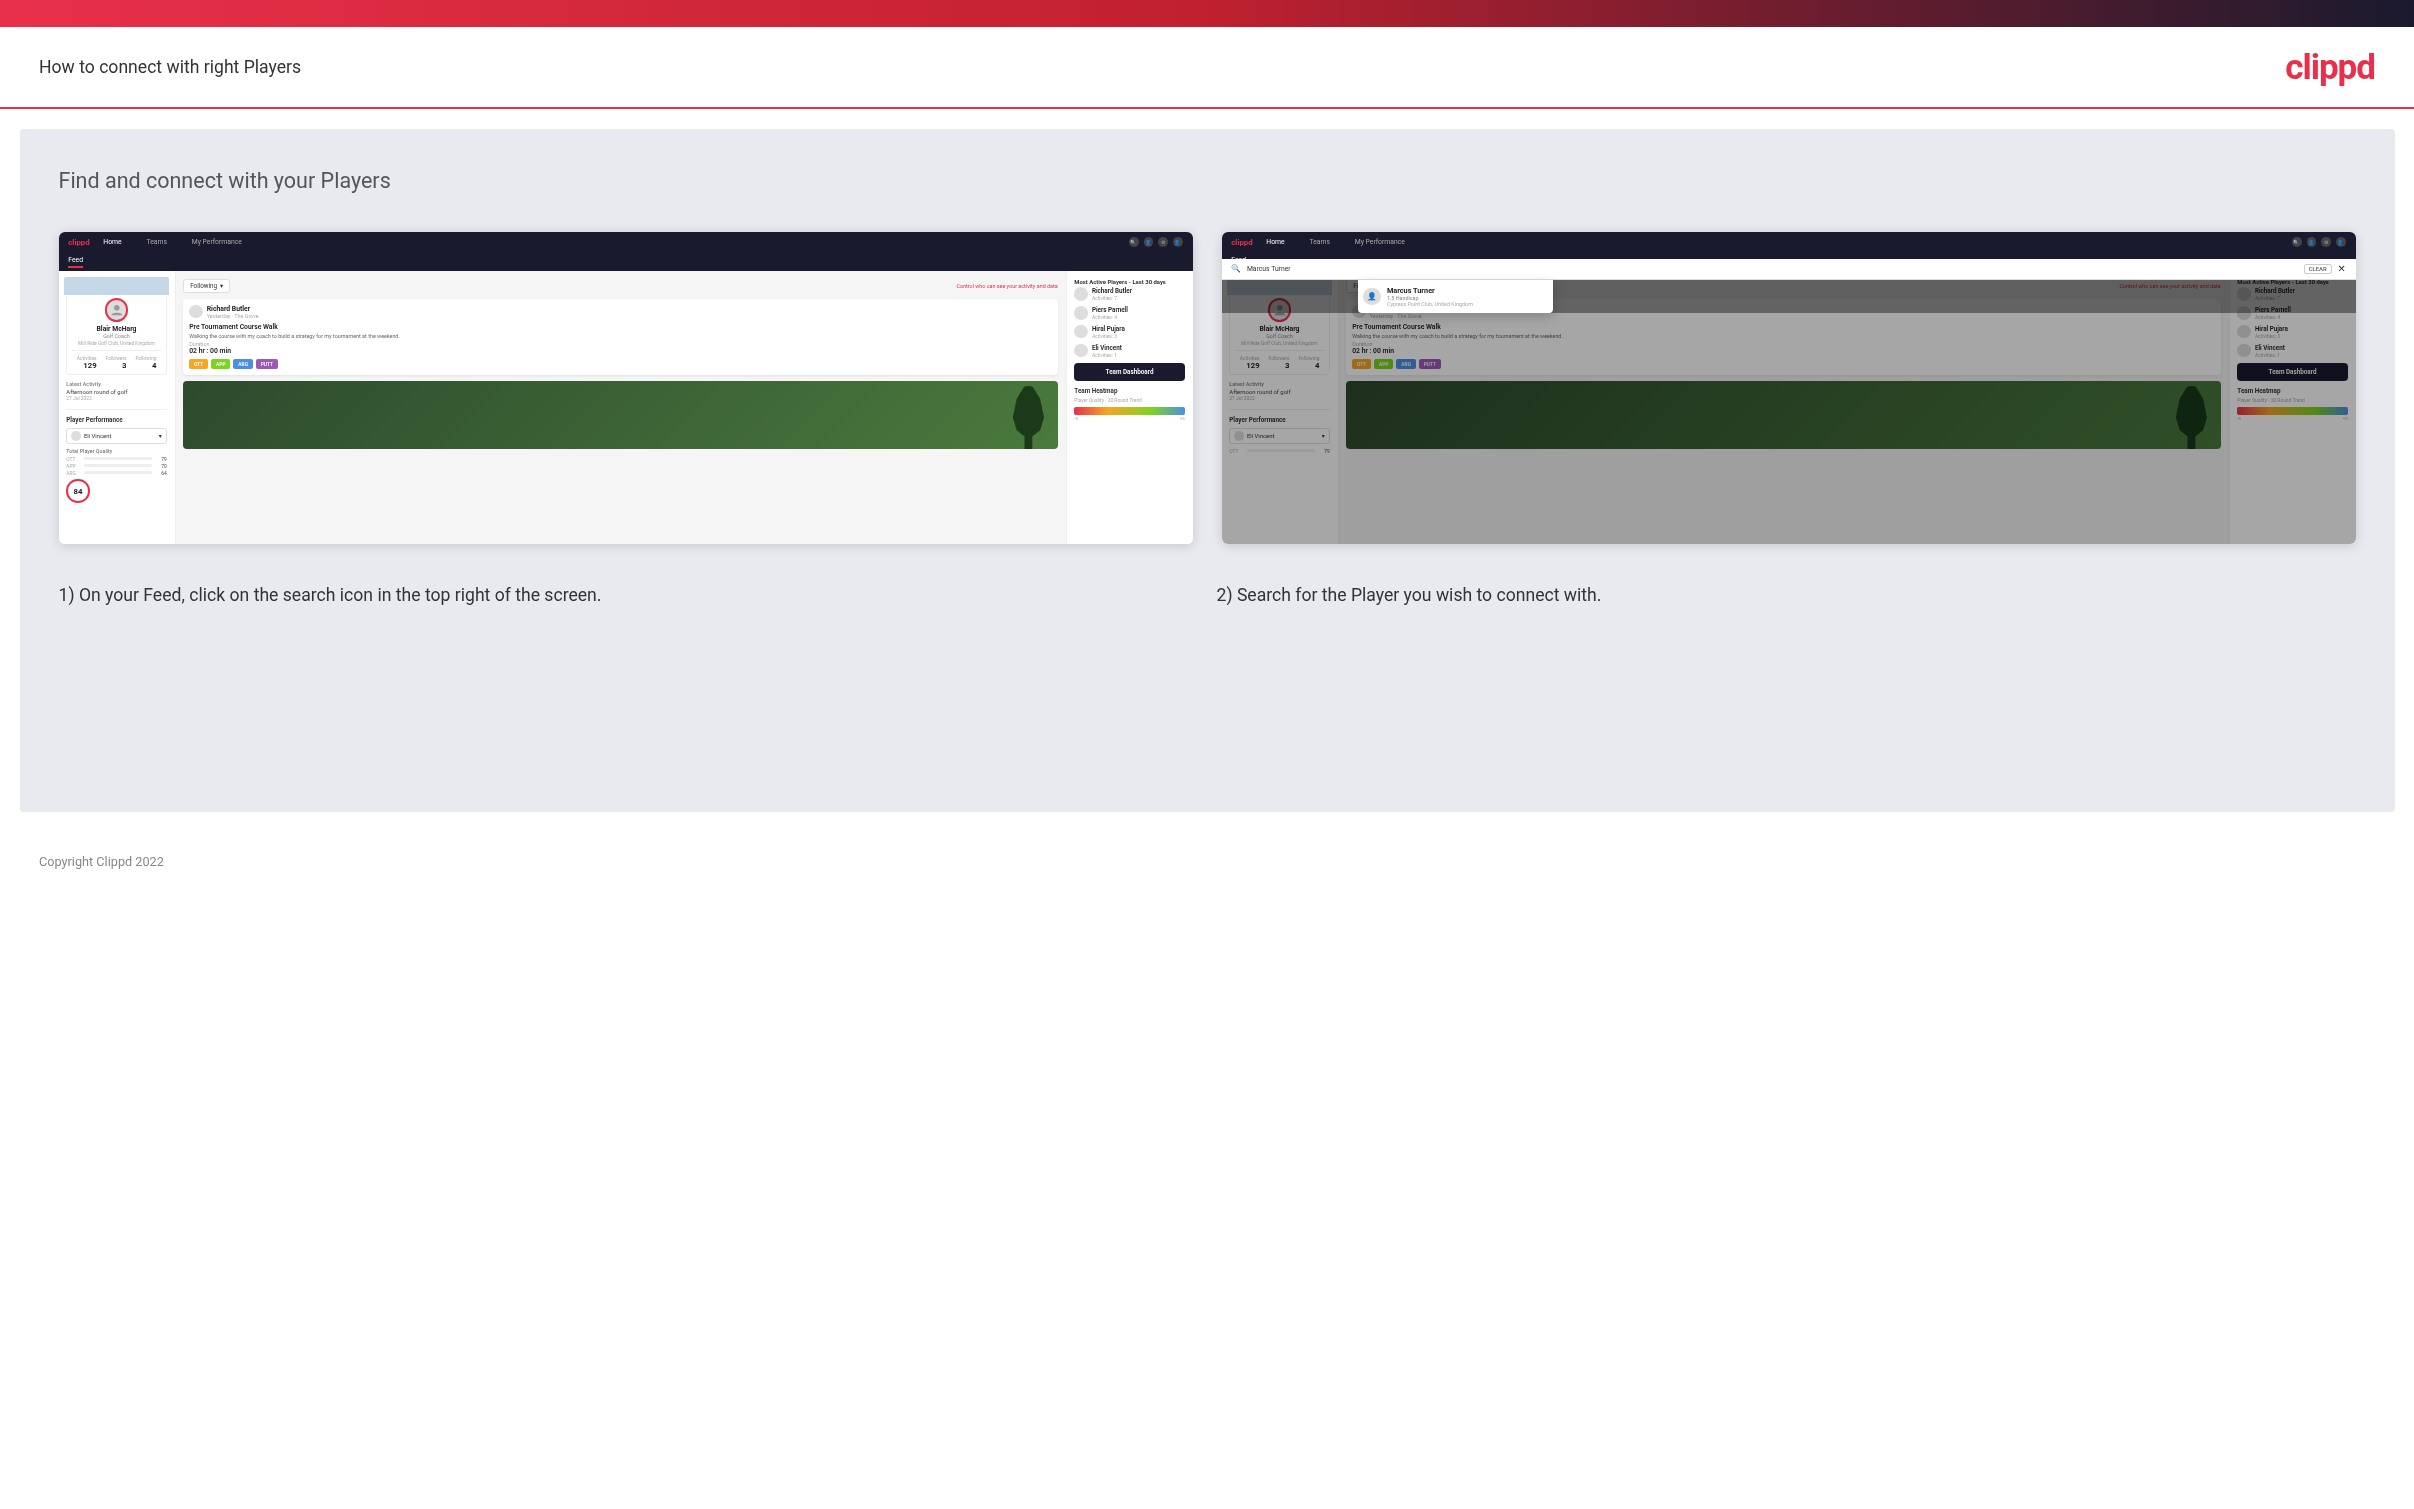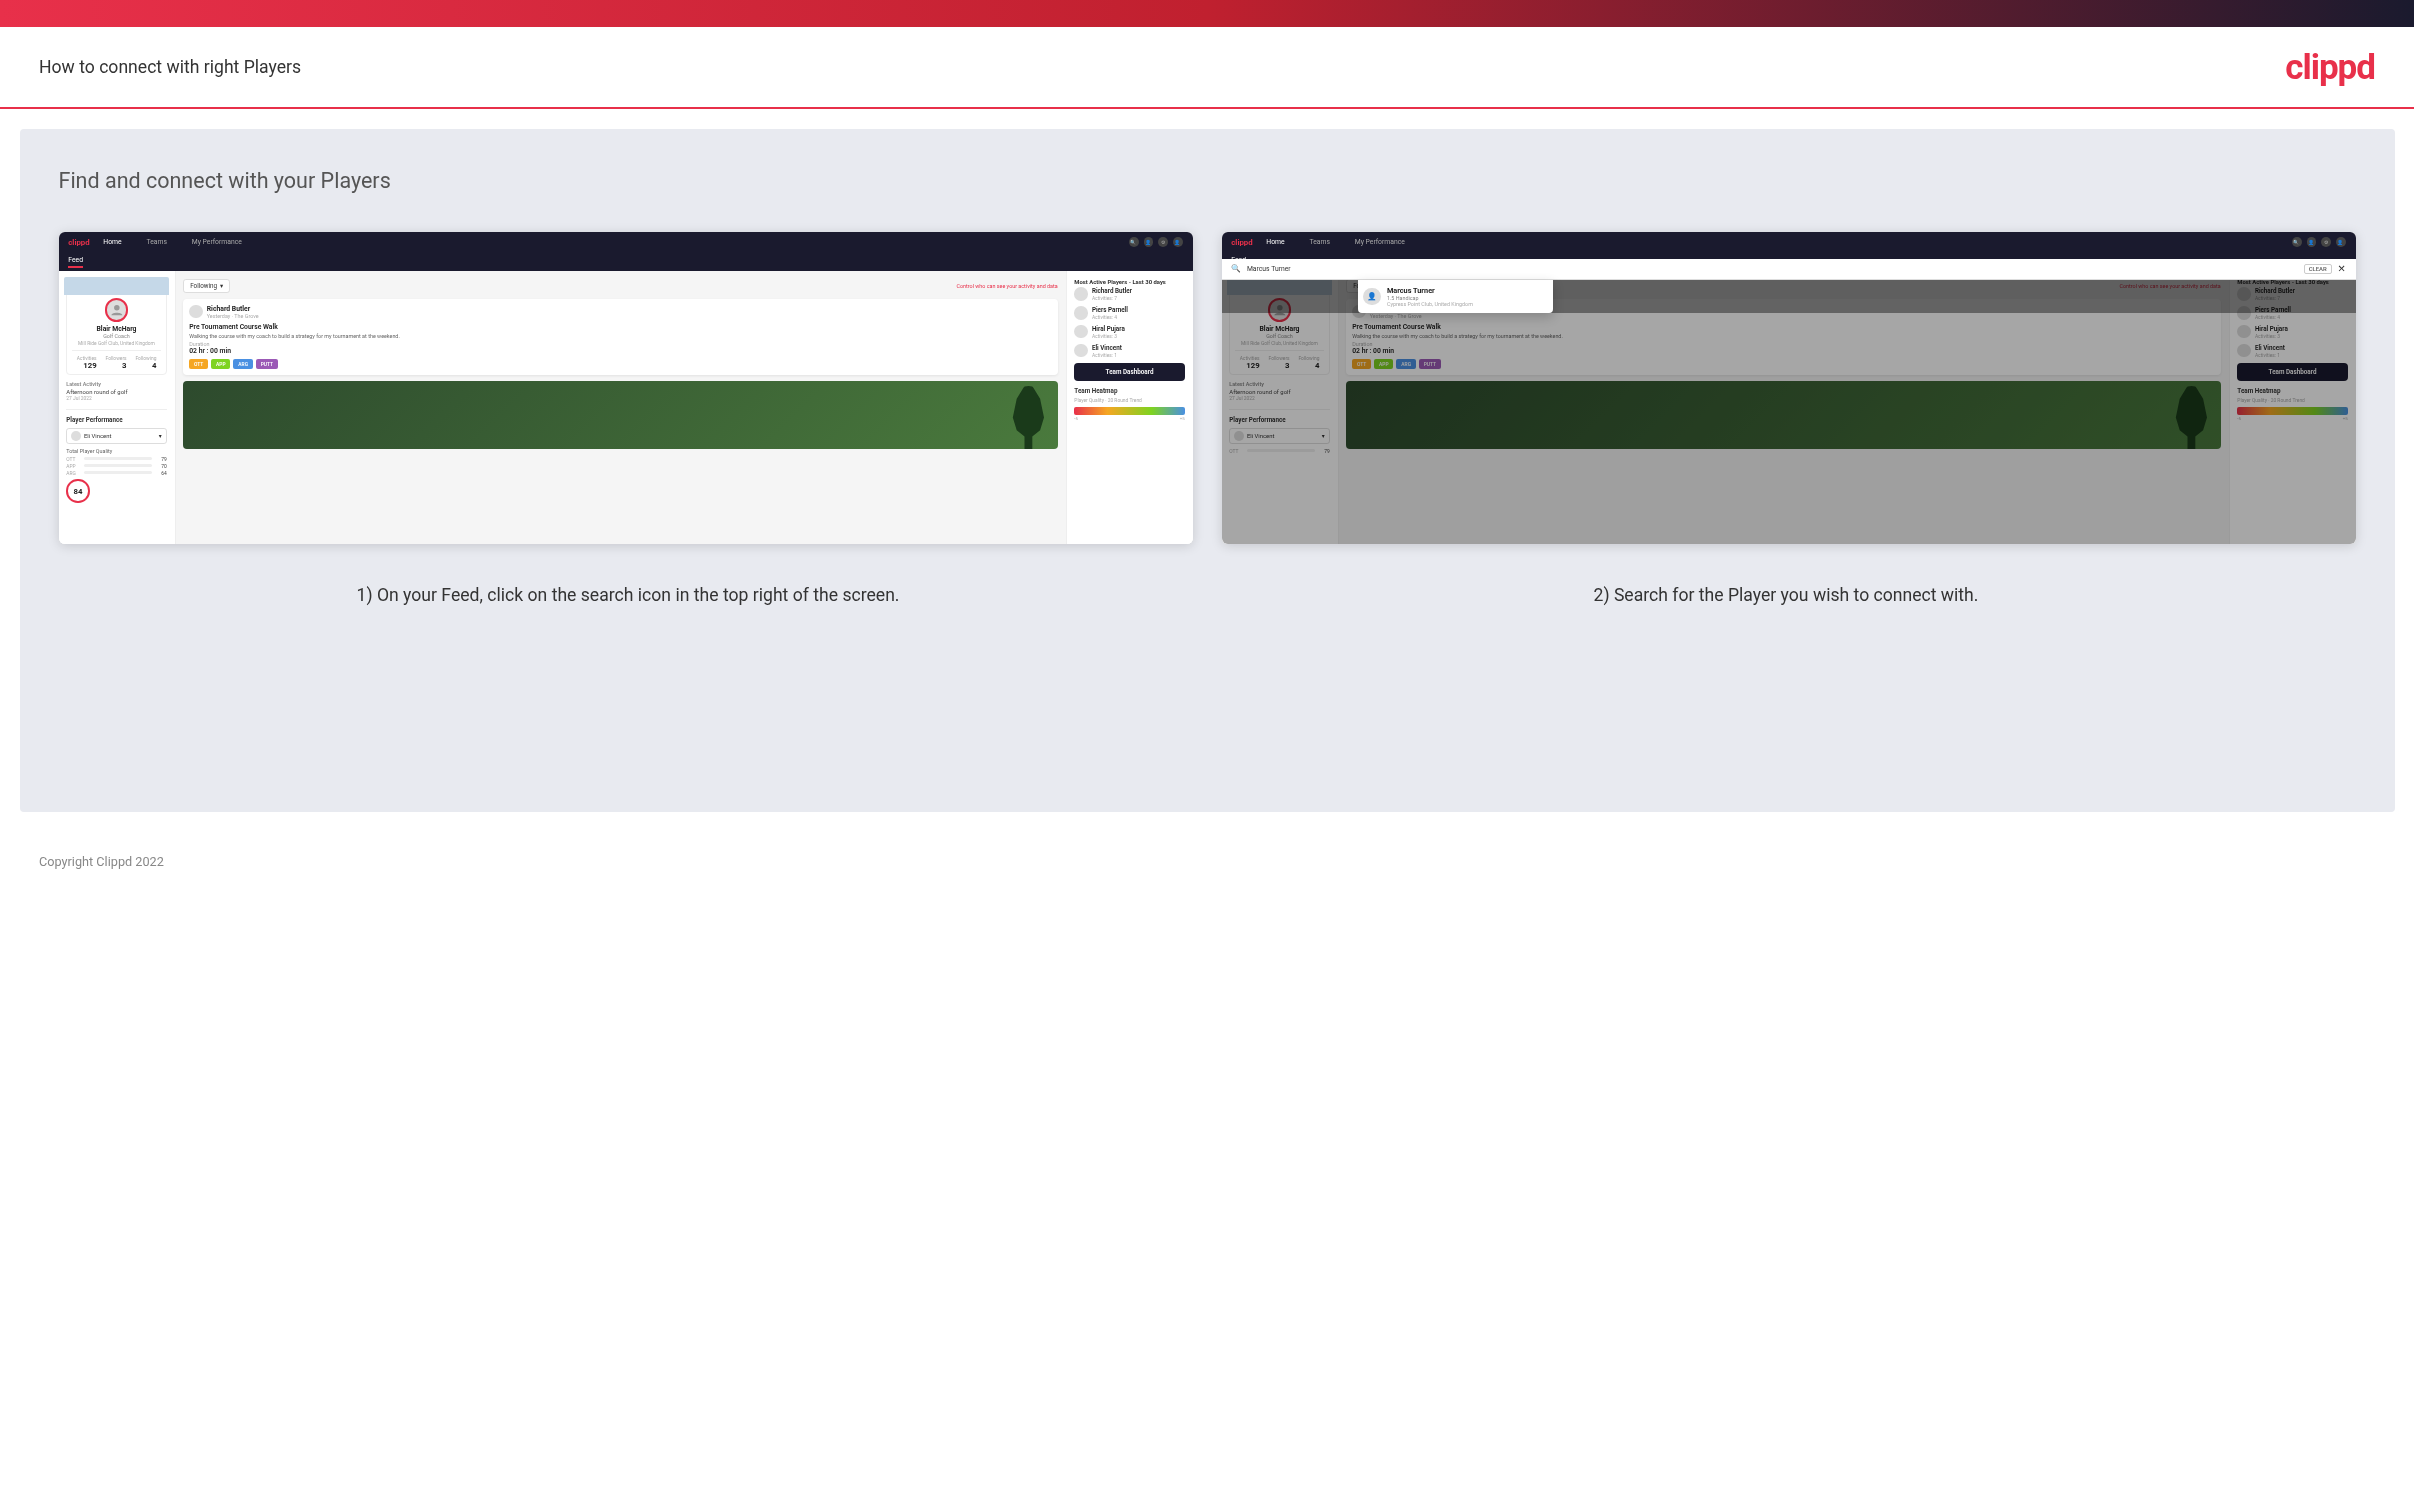--- a/index.html
+++ b/index.html
@@ -631,21 +631,20 @@
     .search-result-club {
       font-size: 5.4px;
       color: #aaa;
     }
 
     
     .description-panels {
       display: flex;
       gap: 19px;
       margin-top: 9.8px;
-      text-align: center;
     }
 
     .desc-panel {
       flex: 1;
       padding: 9.8px 0;
     }
 
     .desc-text {
       font-size: 17.6px;
       color: #333;

